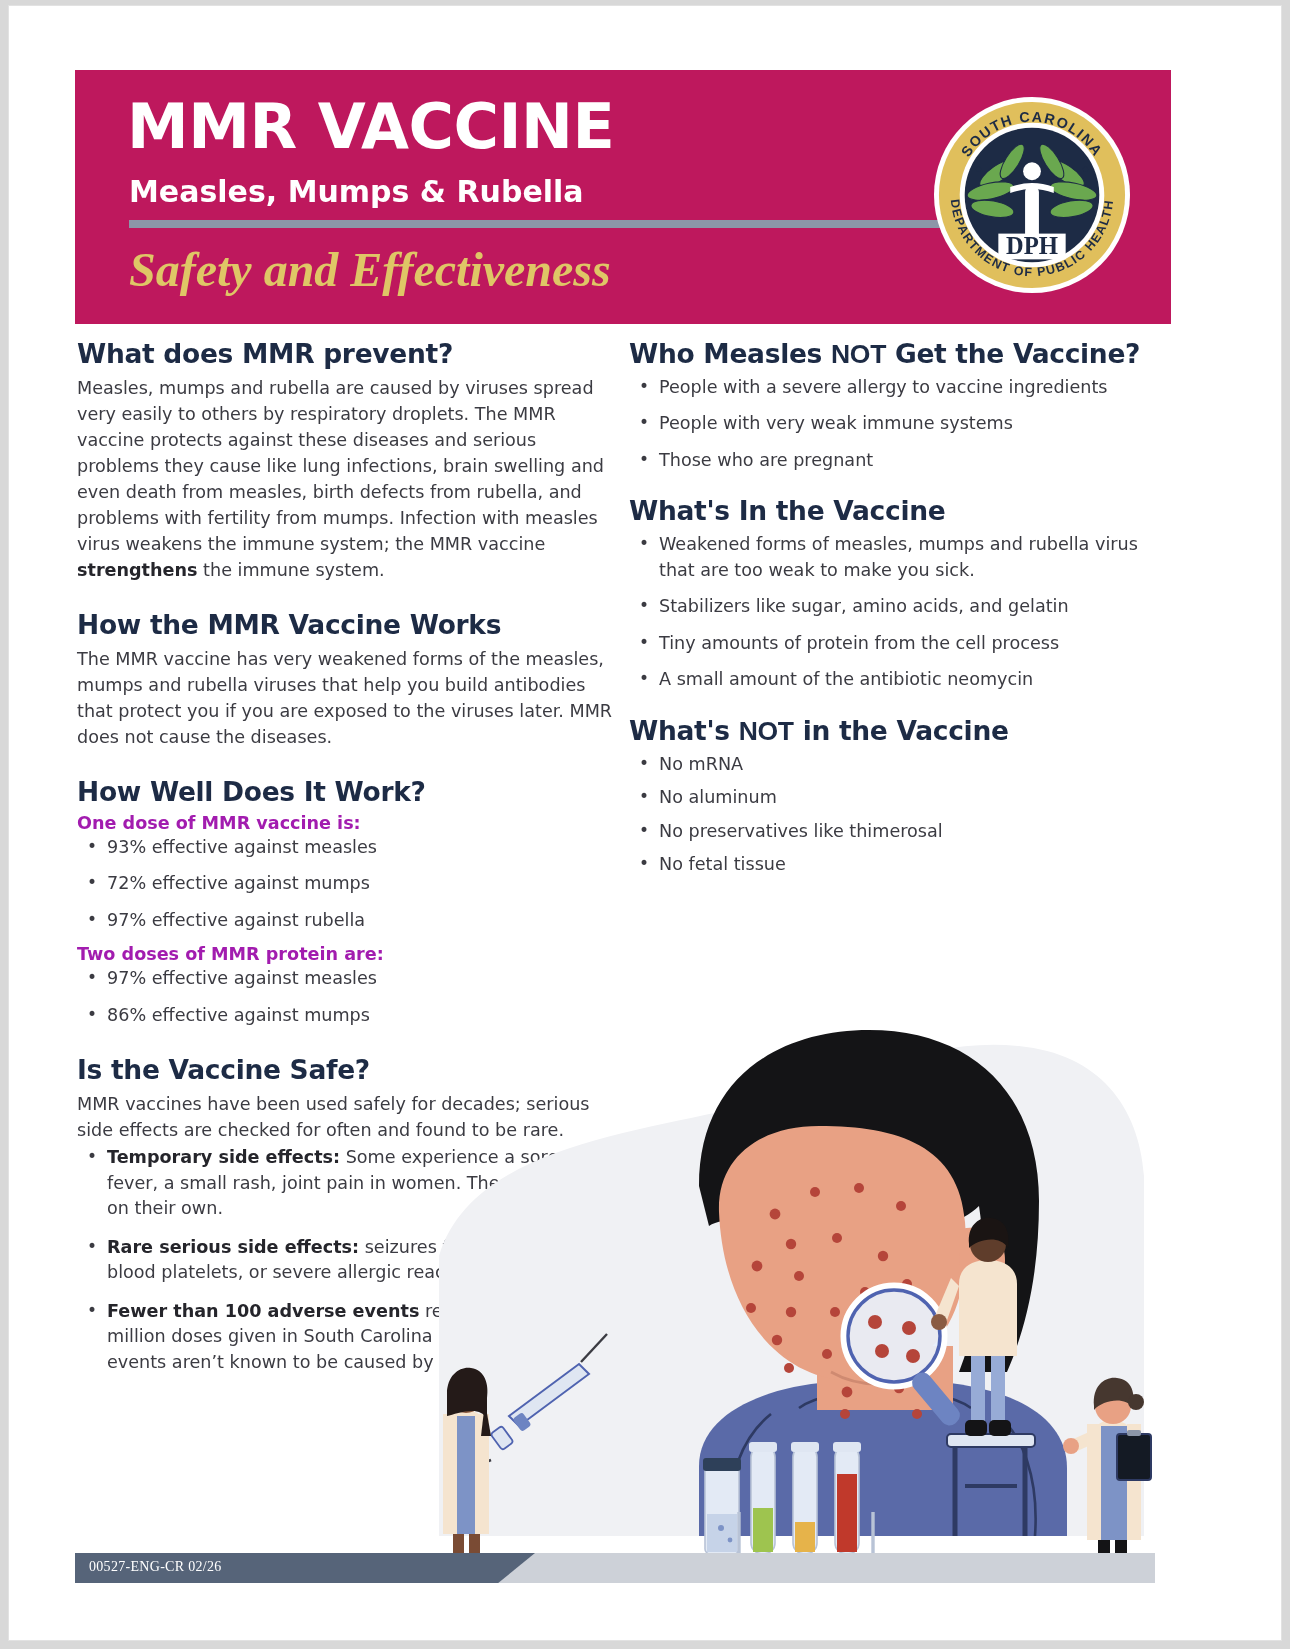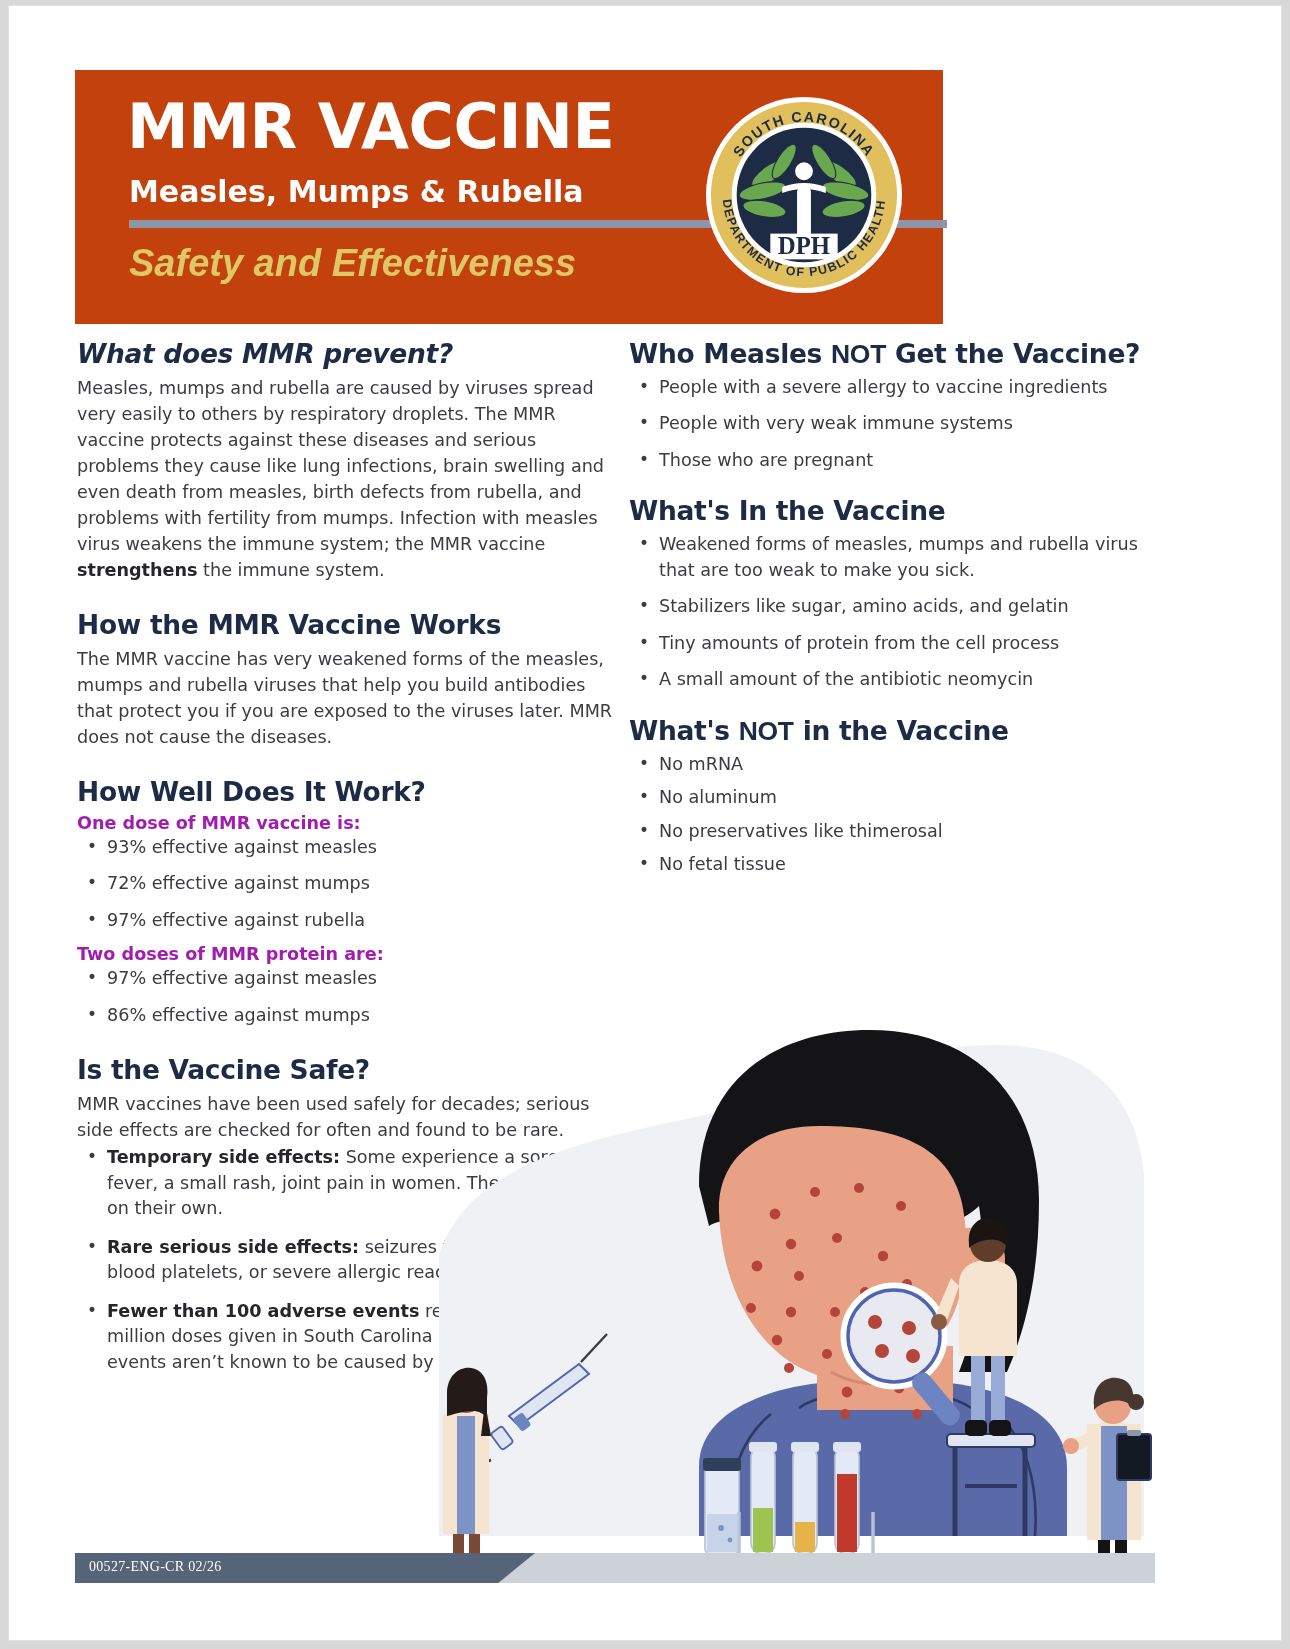--- a/index.html
+++ b/index.html
@@ -22,23 +22,23 @@
     background: #ffffff;
     box-shadow: 0 0 0 1px #e2e2e2;
     overflow: hidden;
   }
 
   
   .header {
     position: absolute;
     left: 66px;
     top: 64px;
-    width: 868px;
+    width: 1096px;
     height: 254px;
-    background: #c2410c;
+    background: #be185d;
   }
   .header-title {
     position: absolute;
     left: 52px;
     top: 26px;
     font-size: 62px;
     font-weight: bold;
     letter-spacing: -0.5px;
     color: #ffffff;
     line-height: 1;
@@ -58,25 +58,25 @@
     left: 54px;
     top: 150px;
     width: 818px;
     height: 8px;
     background: #8c96a8;
   }
   .header-tagline {
     position: absolute;
     left: 54px;
     top: 172px;
-    font-size: 38px;
+    font-size: 48px;
     font-style: italic;
     font-weight: bold;
     color: #dfc666;
-    font-family: Liberation Sans, sans-serif;
+    font-family: Liberation Serif, serif;
   }
 
   
   .seal {
     position: absolute;
     right: 40px;
     top: 26px;
     width: 198px;
     height: 198px;
   }
@@ -98,21 +98,21 @@
   h2.sec {
     font-family: "DejaVu Sans", sans-serif;
     font-size: 26.5px;
     font-weight: bold;
     color: #1d2b45;
     margin: 0 0 4px 0;
     line-height: 1.24;
     letter-spacing: -0.3px;
   }
   .col-left h2.sec { margin-top: 26px; }
-  .col-left h2.sec:first-child { margin-top: 0; font-style: italic; }
+  .col-left h2.sec:first-child { margin-top: 0; }
   .col-right h2.sec { margin-top: 22px; }
   .col-right h2.sec:first-child { margin-top: 0; }
 
   p.body {
     font-family: "DejaVu Sans", sans-serif;
     font-size: 17.6px;
     line-height: 1.48;
     color: #3b3b42;
     margin: 0;
   }

